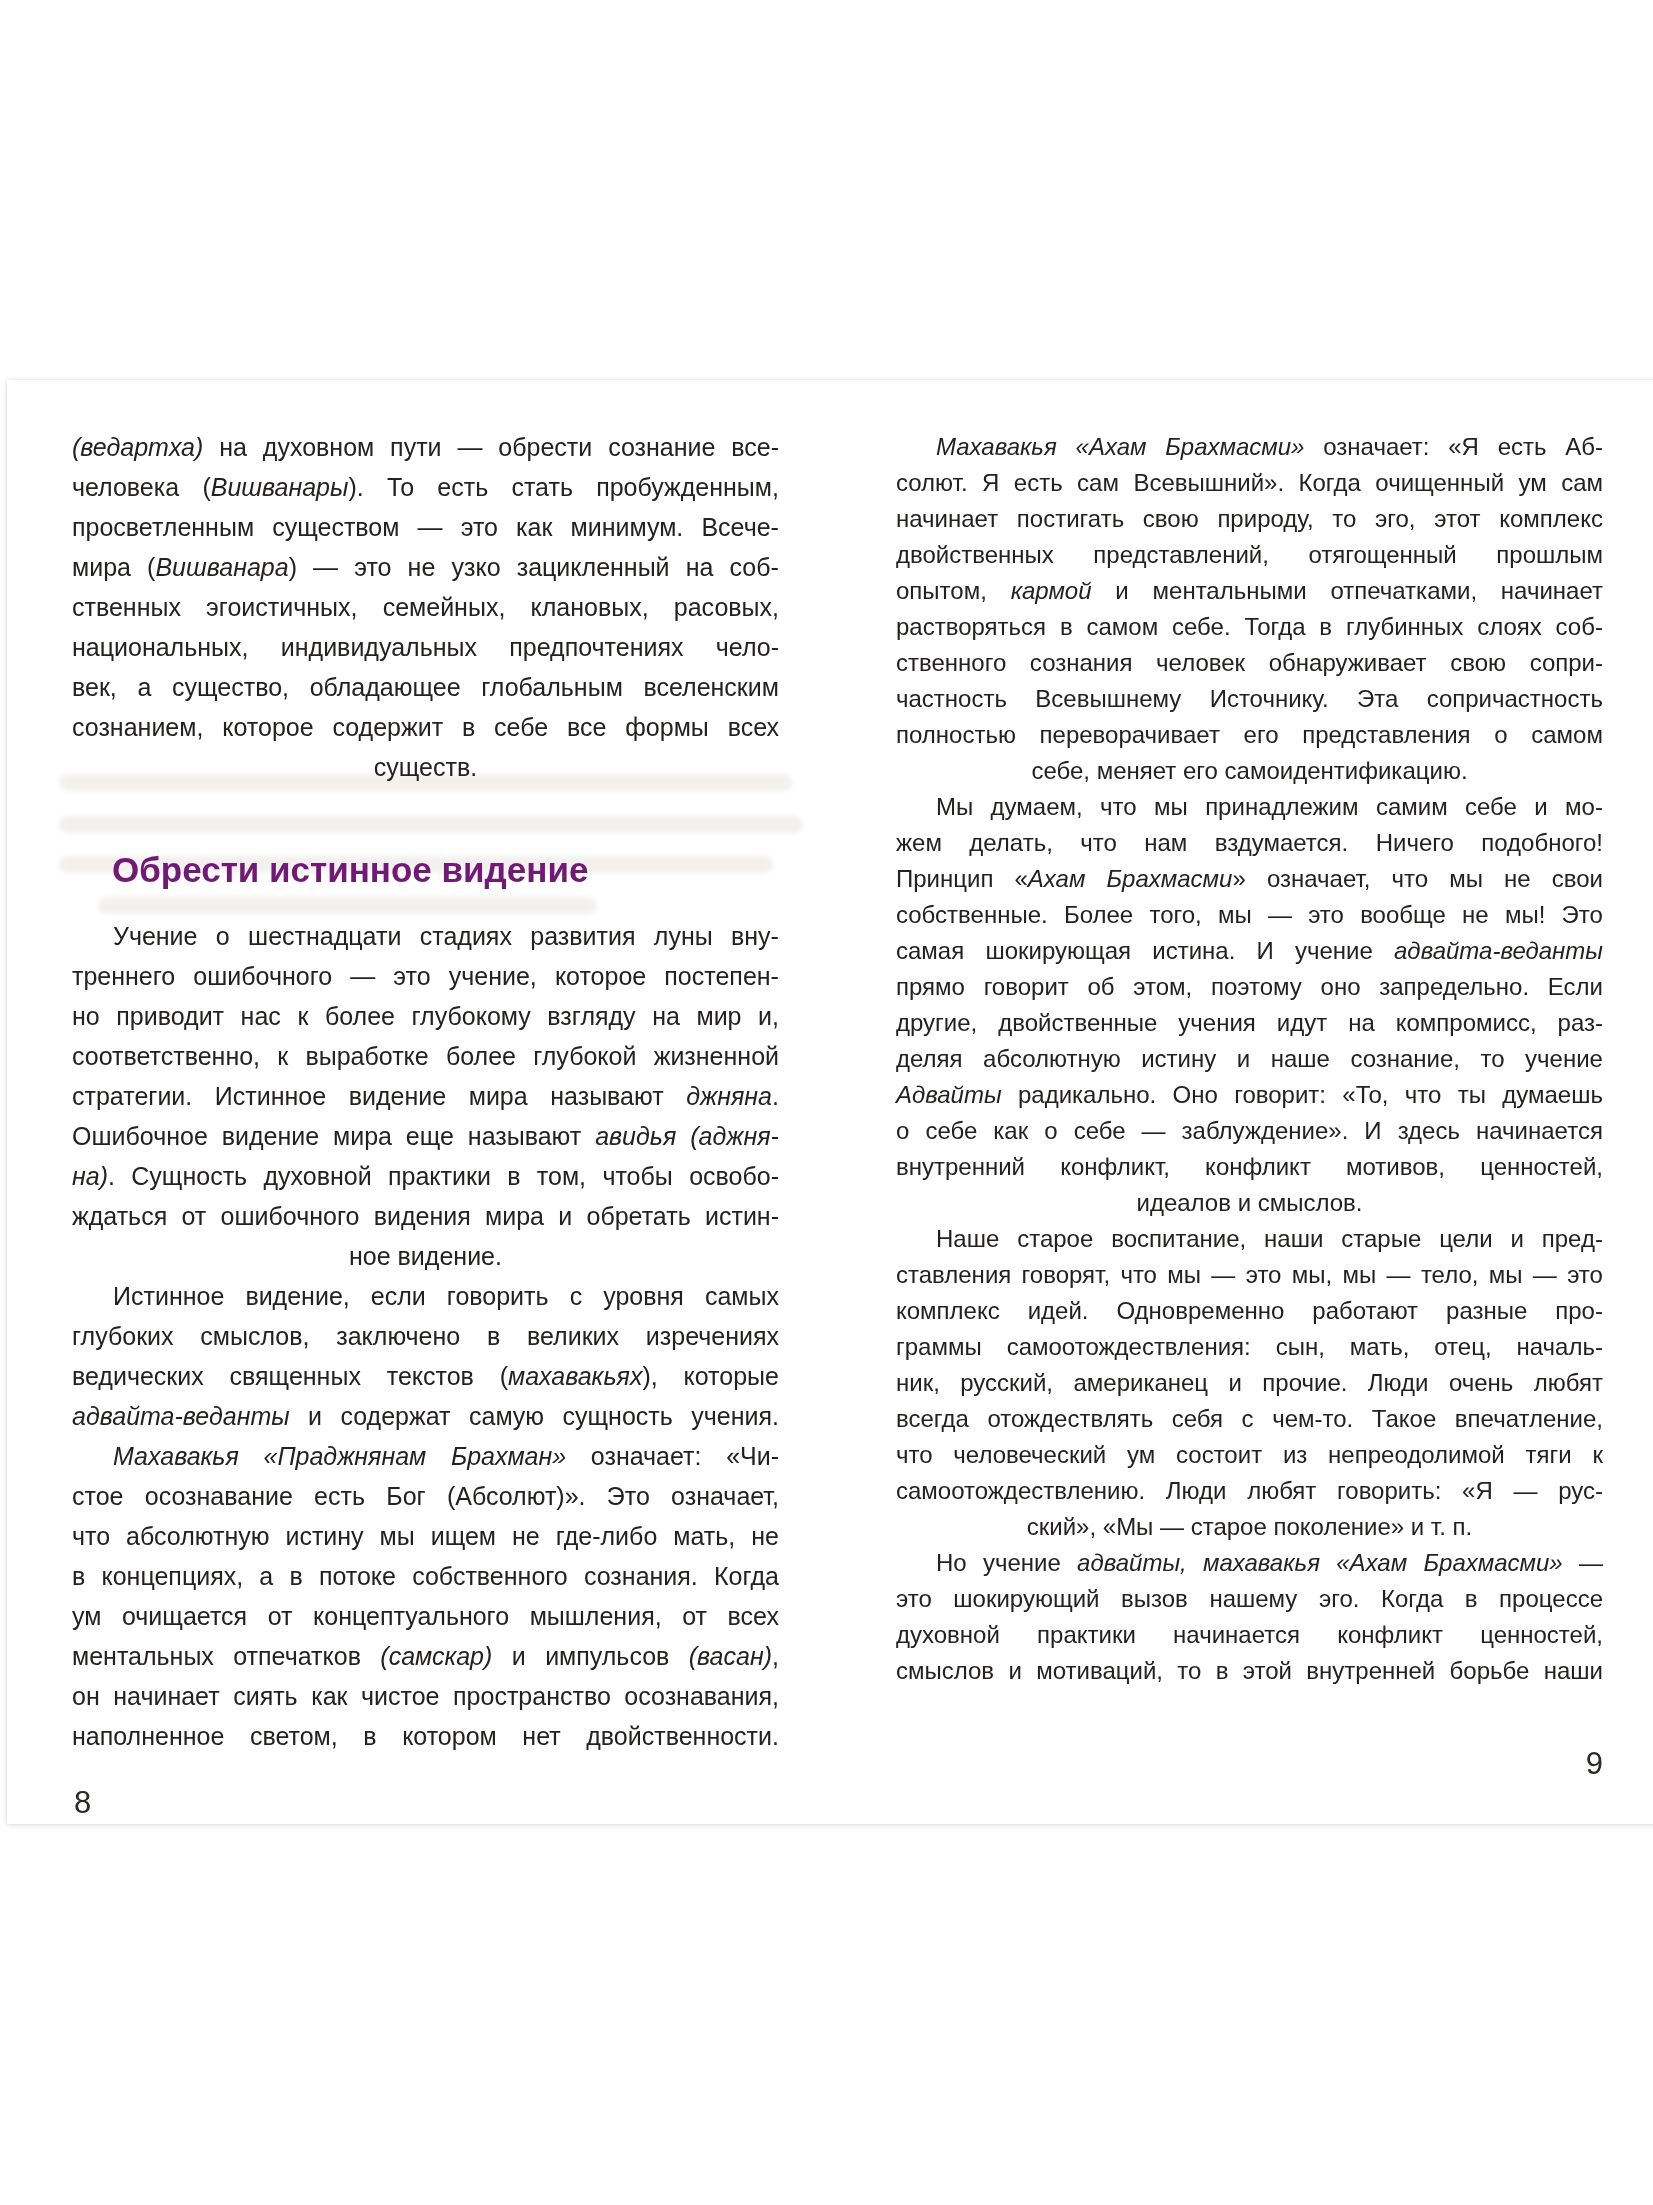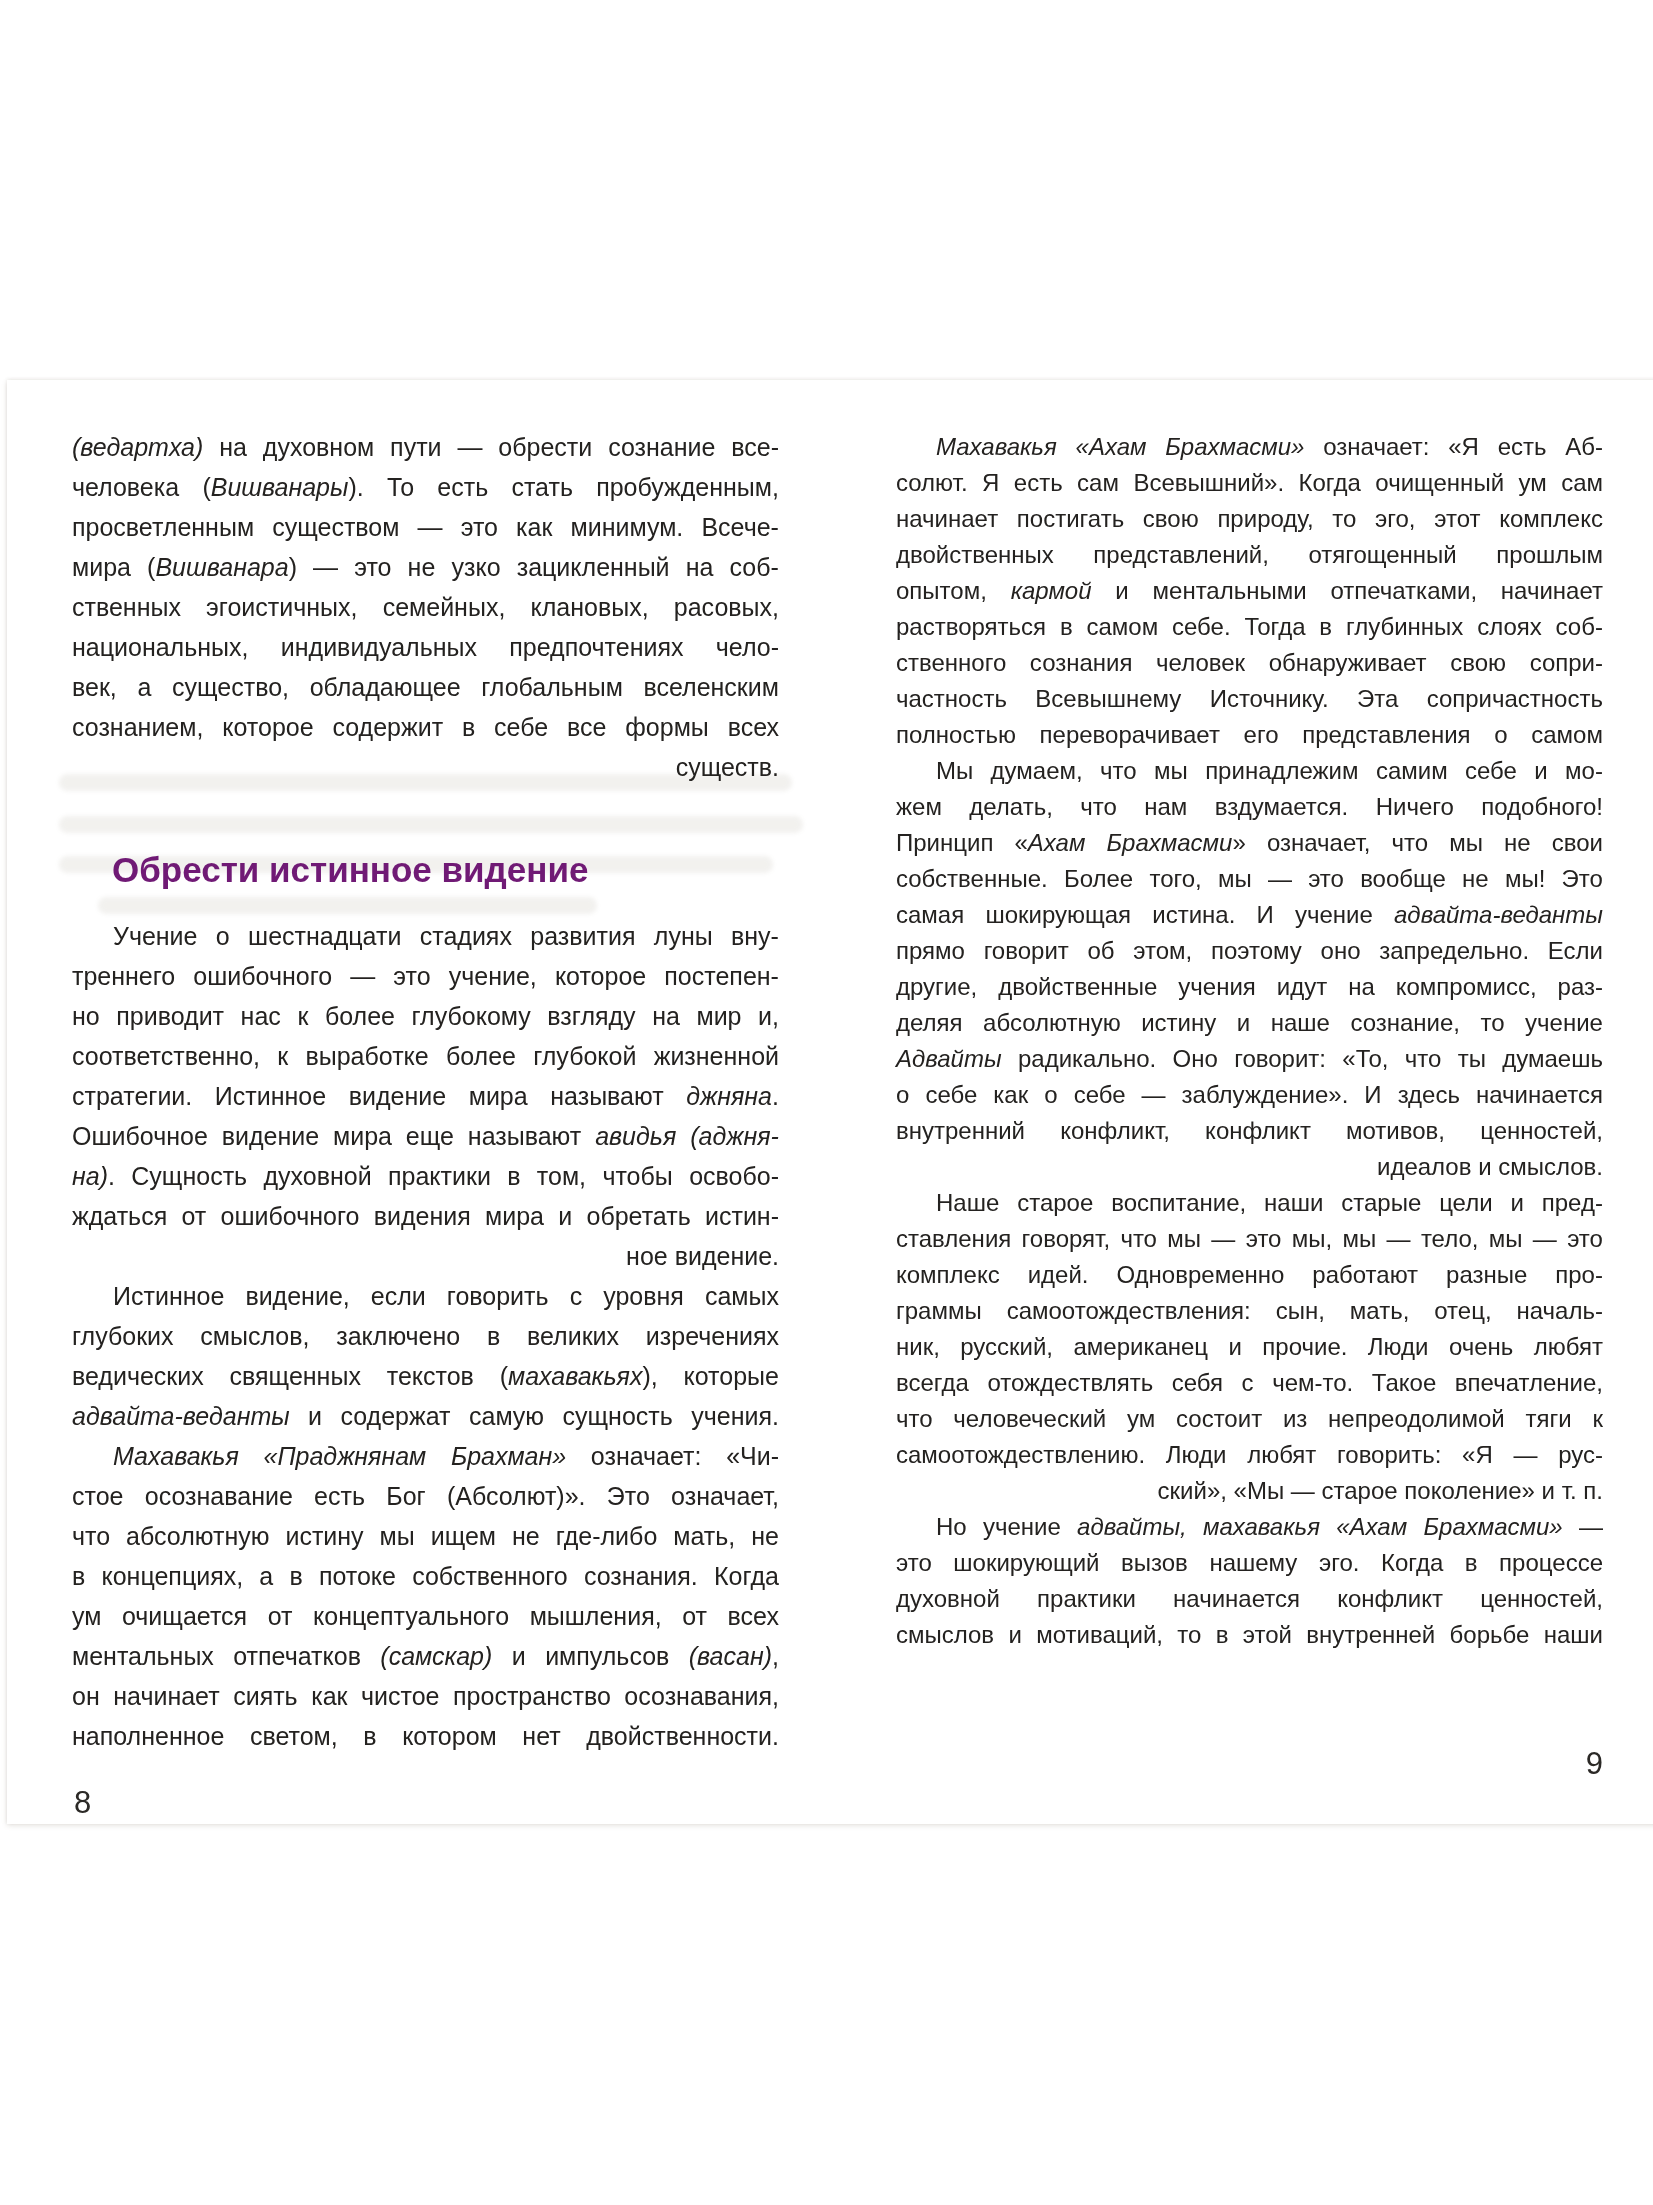--- a/index.html
+++ b/index.html
@@ -28,21 +28,21 @@
   .col{position:absolute;color:#242220;}
   .col-left{left:65px;top:47px;width:707px;font-size:25px;line-height:40px;}
   .col-right{left:889px;top:49px;width:707px;font-size:24px;line-height:36px;}
   .heading{
     font-size:35px;font-weight:bold;line-height:44px;color:#701a75;
     margin:61px 0 24px 40px;letter-spacing:0;white-space:nowrap;
   }
   .line{height:inherit;}
   .jline{display:flex;justify-content:space-between;white-space:nowrap;}
   .jline span{display:inline-block;}
-  .lline{white-space:nowrap;text-align:right;}
+  .lline{white-space:nowrap;text-align:center;}
   .ind-l{padding-left:41px;}
   .ind-r{padding-left:40px;}
   .pnum{position:absolute;font-size:31px;color:#2b2926;}
   .pnum-left{left:67px;top:1405px;}
   .pnum-right{left:889px;width:707px;text-align:right;top:1366px;}
   i{font-style:italic;}
 </style>
 </head>
 <body>
 
@@ -387,20 +387,21 @@
           <span>сопричастность</span>
         </div>
         <div class="line jline">
           <span>полностью</span>
           <span>переворачивает</span>
           <span>его</span>
           <span>представления</span>
           <span>о</span>
           <span>самом</span>
         </div>
+        <div class="line lline">себе, меняет его самоидентификацию.</div>
       </div>
       <div>
         <div class="line jline ind-r">
           <span>Мы</span>
           <span>думаем,</span>
           <span>что</span>
           <span>мы</span>
           <span>принадлежим</span>
           <span>самим</span>
           <span>себе</span>

